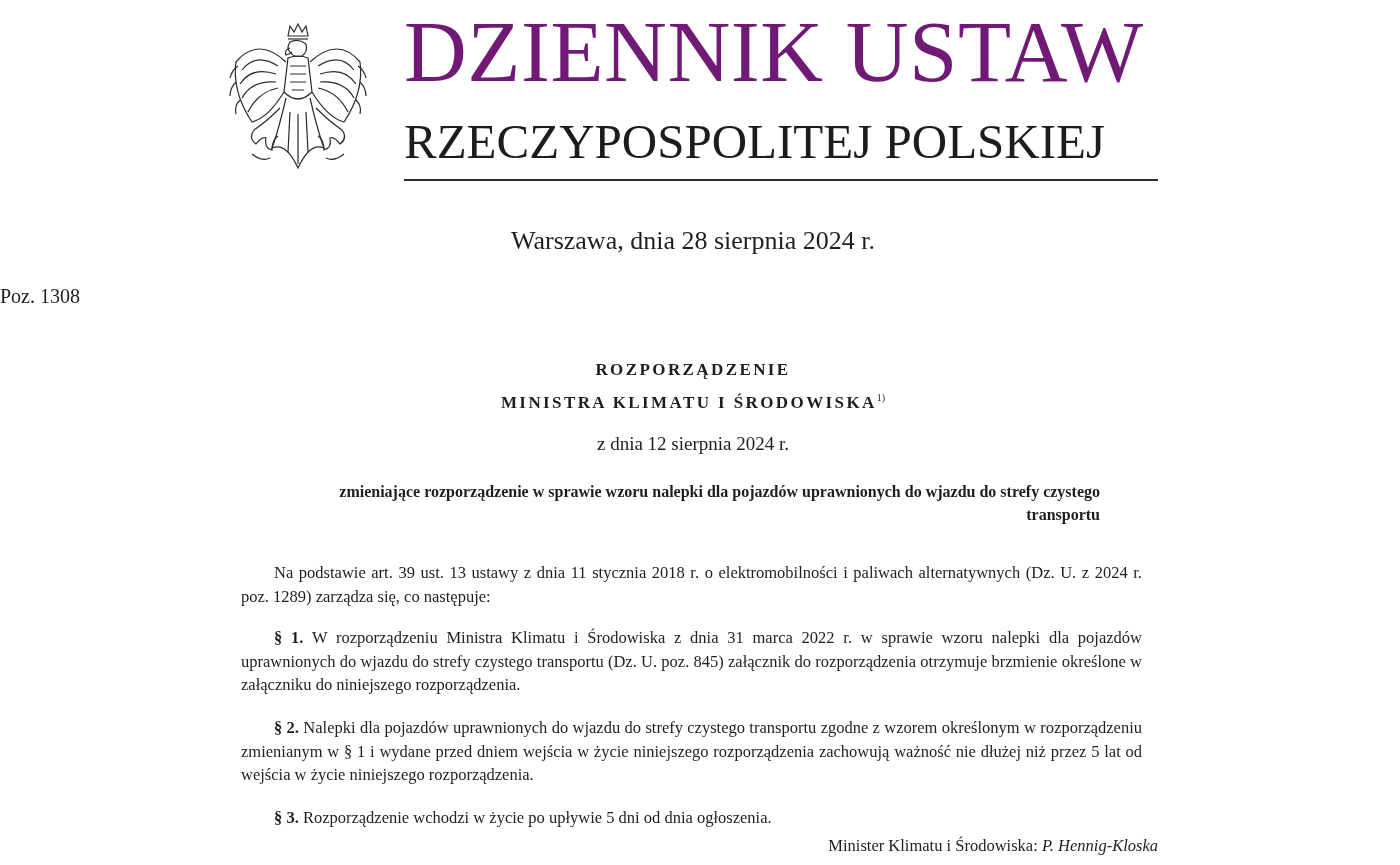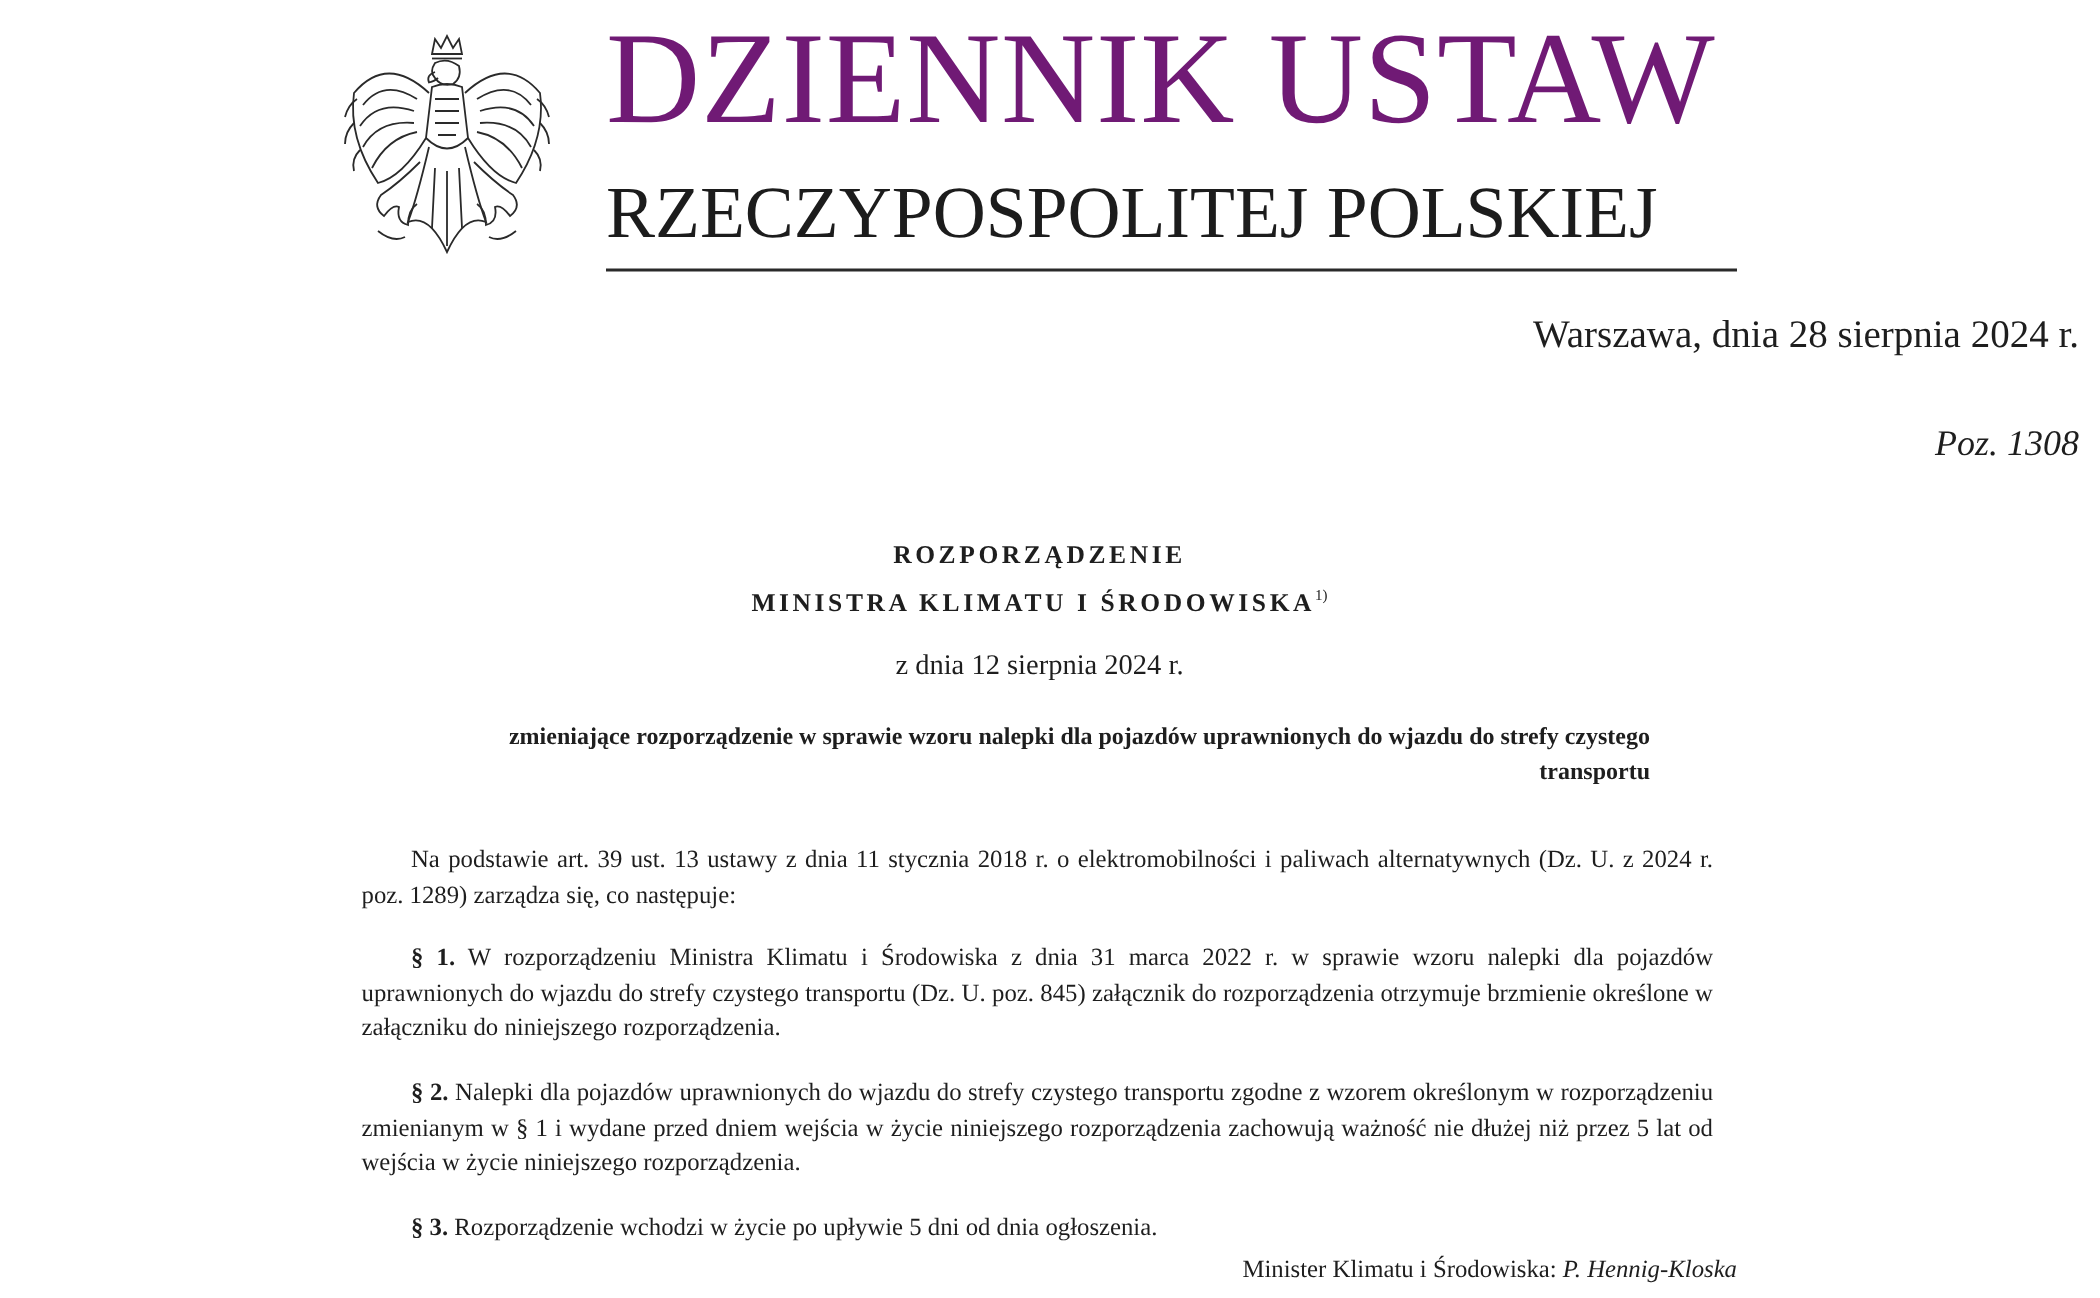--- a/index.html
+++ b/index.html
@@ -13,22 +13,22 @@
     .mast-title {
       position:absolute; left:404px; top:2px; width:756px;
       font-size:87px; line-height:100px; letter-spacing:0.5px;
       white-space:nowrap; color:#701a75;
     }
     .mast-sub {
       position:absolute; left:404px; top:112px; width:756px;
       font-size:49px; line-height:60px; white-space:nowrap; color:#1c1c1c;
     }
     .mast-rule { position:absolute; left:404px; top:179px; width:754px; height:2px; background:#2a2a2a; }
-    .place-date { position:absolute; left:0; width:1386px; top:206px; text-align:right; font-size:26px; line-height:34px; }
-    .poz { position:absolute; left:0; width:1386px; top:279px; text-align:right; font-size:24px; line-height:34px;font-style:italic; }
+    .place-date { position:absolute; left:0; width:1386px; top:224px; text-align:center; font-size:26px; line-height:34px; }
+    .poz { position:absolute; left:0; width:1386px; top:279px; text-align:left; font-size:20px; line-height:34px; }
     .act-type {
       position:absolute; left:0; width:1386px; top:358px; text-align:center;
       font-size:17px; font-weight:bold; letter-spacing:2.4px; line-height:24px;
     }
     .act-issuer {
       position:absolute; left:0; width:1386px; top:386px; text-align:center;
       font-size:17px; font-weight:bold; letter-spacing:2.4px; line-height:24px;
     }
     .act-issuer sup { font-size:10px; font-weight:normal; letter-spacing:0; vertical-align:7px; }
     .act-date { position:absolute; left:0; width:1386px; top:433px; text-align:center; font-size:19px; line-height:22px; }

